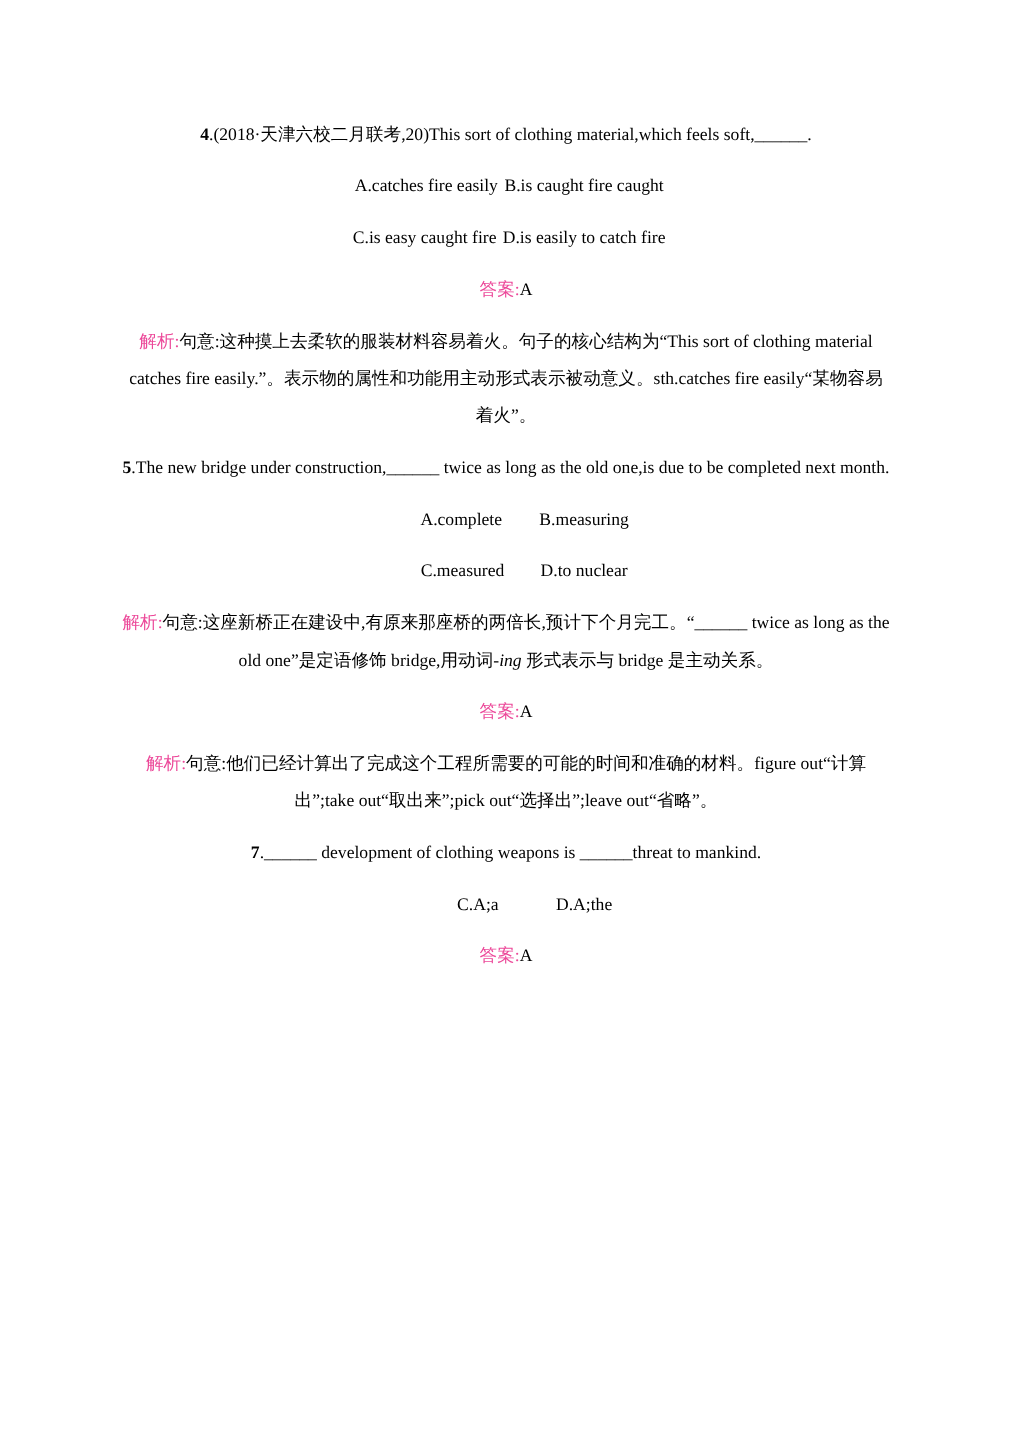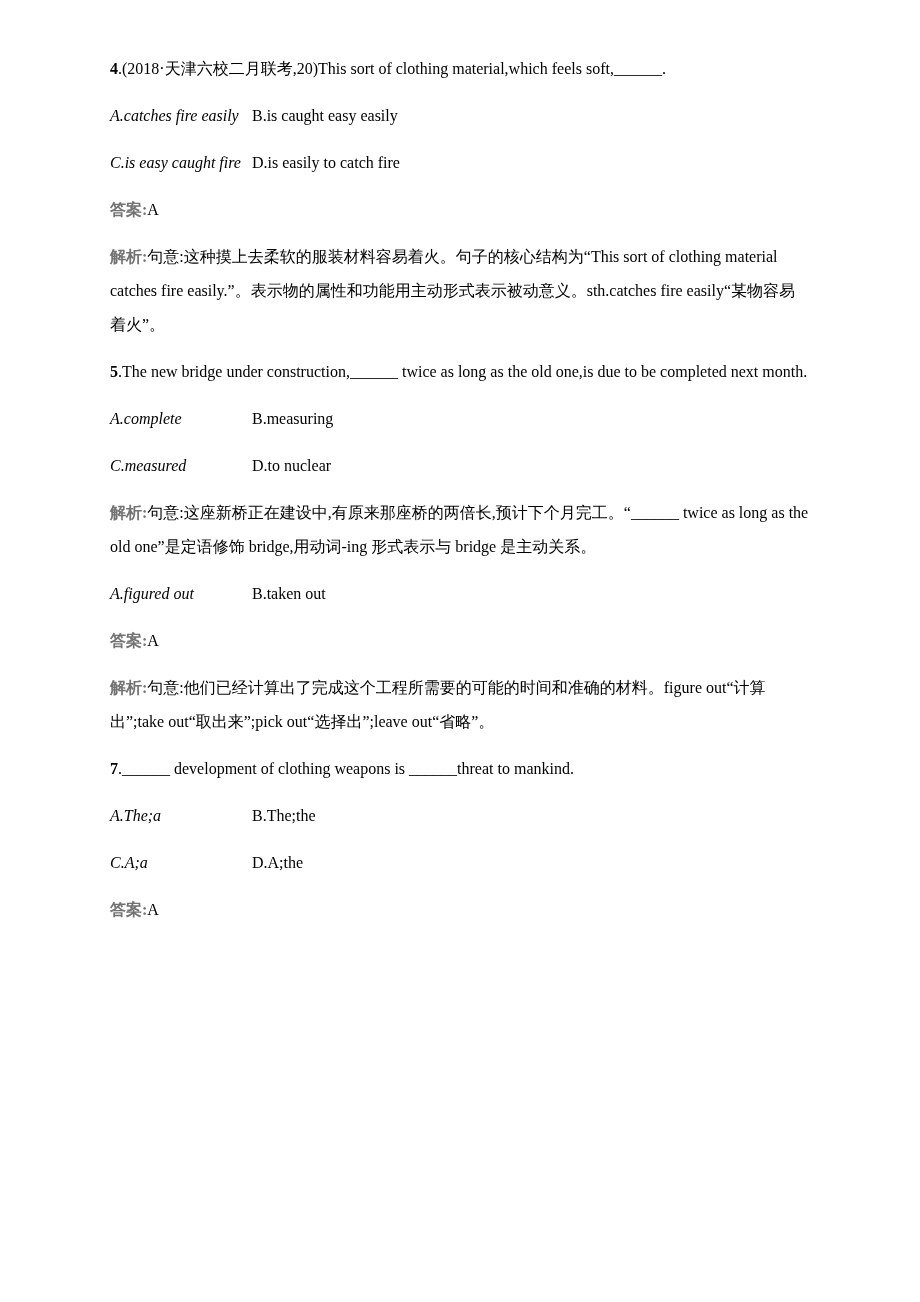--- a/index.html
+++ b/index.html
@@ -11,68 +11,66 @@
     width: 920px;
     height: 1302px;
     overflow: hidden;
     font-family: "Liberation Serif", "DejaVu Serif", serif;
     font-size: 16px;
     color: #000000;
   }
   .doc {
     box-sizing: border-box;
     width: 920px;
-    padding: 52px 110px 0 110px;
+    padding: 106px 110px 0 110px;
+    text-align: center;
   }
   .doc p {
     margin: 0 0 13px 0;
     line-height: 34px;
     word-break: break-word;
   }
   .q-num {
     font-weight: bold;
   }
   .opt-first {
     display: inline-block;
     min-width: 142px;
-    font-style: italic;
   }
   .red-label {
-    color: #737373;
-    font-weight: bold;
+    color: #ec4899;
   }
   .italic {
+    font-style: italic;
   }
 </style>
 </head>
 <body>
 
 <div class="doc">
 
   <div>
     <p><span class="q-num">4</span><span>.(2018·天津六校二月联考,20)This sort of clothing material,which feels soft,______.</span></p>
-    <p><span class="opt-first">A.catches fire easily</span><span>B.is caught easy easily</span></p>
+    <p><span class="opt-first">A.catches fire easily</span><span>B.is caught fire caught</span></p>
     <p><span class="opt-first">C.is easy caught fire</span><span>D.is easily to catch fire</span></p>
     <p><span class="red-label">答案:</span><span>A</span></p>
     <p><span class="red-label">解析:</span><span>句意:这种摸上去柔软的服装材料容易着火。句子的核心结构为“This sort of clothing material catches fire easily.”。表示物的属性和功能用主动形式表示被动意义。sth.catches fire easily“某物容易着火”。</span></p>
   </div>
 
   <div>
     <p><span class="q-num">5</span><span>.The new bridge under construction,______ twice as long as the old one,is due to be completed next month.</span></p>
     <p><span class="opt-first">A.complete</span><span>B.measuring</span></p>
     <p><span class="opt-first">C.measured</span><span>D.to nuclear</span></p>
     <p><span class="red-label">解析:</span><span>句意:这座新桥正在建设中,有原来那座桥的两倍长,预计下个月完工。“______ twice as long as the old one”是定语修饰 bridge,用动词-</span><span class="italic">ing</span><span> 形式表示与 bridge 是主动关系。</span></p>
   </div>
 
   <div>
-    <p><span class="opt-first">A.figured out</span><span>B.taken out</span></p>
     <p><span class="red-label">答案:</span><span>A</span></p>
     <p><span class="red-label">解析:</span><span>句意:他们已经计算出了完成这个工程所需要的可能的时间和准确的材料。figure out“计算出”;take out“取出来”;pick out“选择出”;leave out“省略”。</span></p>
   </div>
 
   <div>
     <p><span class="q-num">7</span><span>.______ development of clothing weapons is ______threat to mankind.</span></p>
-    <p><span class="opt-first">A.The;a</span><span>B.The;the</span></p>
     <p><span class="opt-first">C.A;a</span><span>D.A;the</span></p>
     <p><span class="red-label">答案:</span><span>A</span></p>
   </div>
 
 </div>
 
 </body></html>

